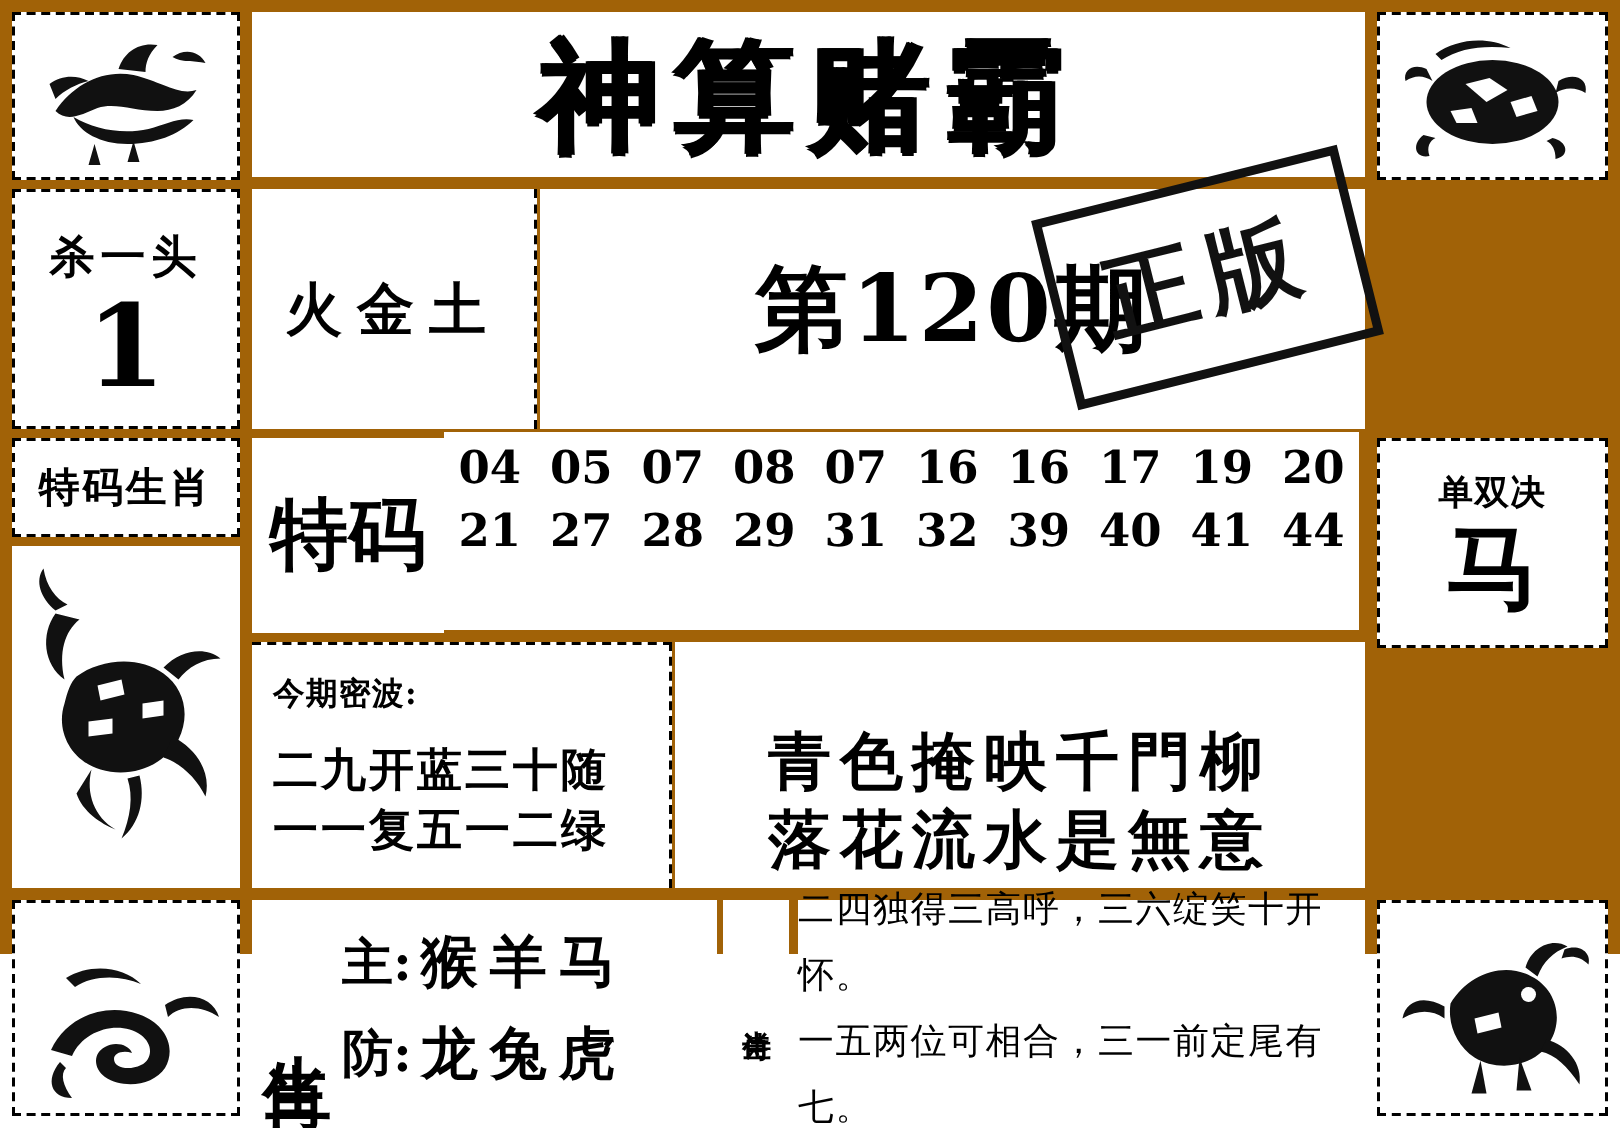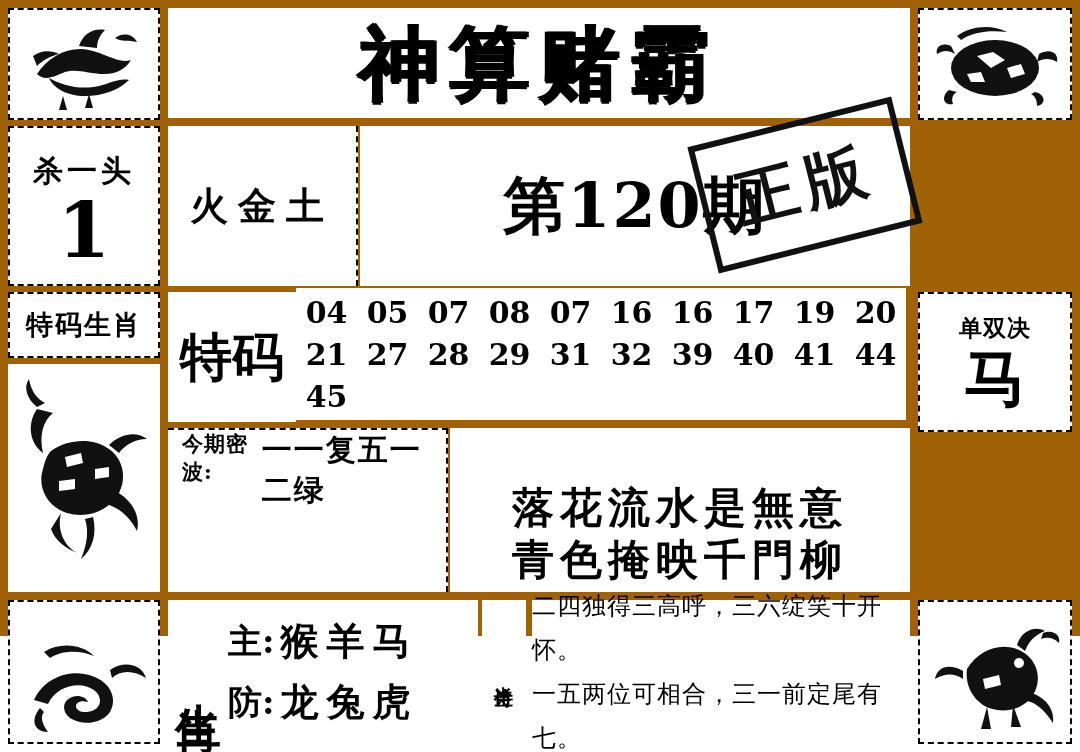--- a/index.html
+++ b/index.html
@@ -83,21 +83,21 @@
   .zd-key{font-family:"DejaVu Serif","Liberation Serif",serif;font-weight:bold;font-size:34px;}
   .zd-val{font-family:"DejaVu Serif","Liberation Serif",serif;font-weight:bold;font-size:38px;letter-spacing:8px;}
 
   #poem-label{left:482px;top:600px;width:44px;height:144px;border:none;}
   .pl-text{font-family:"DejaVu Serif","Liberation Serif",serif;font-weight:bold;font-size:19px;line-height:23px;writing-mode:vertical-rl;}
 
   #zodiac-poem{left:532px;top:600px;width:378px;height:144px;border:none;}
   .zp-line{font-family:"DejaVu Serif","Liberation Serif",serif;font-size:24px;letter-spacing:1px;line-height:44px;}
 
   .col{display:flex;flex-direction:column;align-items:center;justify-content:center;height:100%;}
-  .colL{display:flex;flex-direction:row;align-items:flex-start;justify-content:center;height:100%;padding-left:14px;box-sizing:border-box;}
+  .colL{display:flex;flex-direction:column;align-items:flex-start;justify-content:center;height:100%;padding-left:14px;box-sizing:border-box;}
   svg{display:block;}
 </style>
 </head>
 <body>
 
 <div class="page">
 
   <div class="cell" id="corner-tl">
     <div class="col">
       <span>
@@ -236,23 +236,20 @@
         <span class="num">27</span>
         <span class="num">28</span>
         <span class="num">29</span>
         <span class="num">31</span>
         <span class="num">32</span>
         <span class="num">39</span>
         <span class="num">40</span>
         <span class="num">41</span>
         <span class="num">44</span>
       </div>
-      <div class="num-row">
-        <span class="num">45</span>
-      </div>
     </div>
   </div>
 
 
   <div class="cell" id="odd-even">
     <div class="col">
       <div class="oe-label">单双决</div>
       <div class="oe-big">马</div>
     </div>
   </div>
@@ -277,28 +274,29 @@
           </g>
         </svg>
       </span>
     </div>
   </div>
 
   <div class="cell" id="secret-wave">
     <div class="colL">
       <div class="sw-label">今期密波:</div>
       <div style="height:18px"></div>
+      <div class="sw-line">二九开蓝三十随</div>
       <div class="sw-line">一一复五一二绿</div>
     </div>
   </div>
 
   <div class="cell" id="poem">
     <div class="col" style="justify-content:flex-end;padding-bottom:6px;box-sizing:border-box;">
+      <div class="poem-line">青色掩映千門柳</div>
       <div class="poem-line">落花流水是無意</div>
-      <div class="poem-line">青色掩映千門柳</div>
     </div>
   </div>
 
   <div class="cell" id="zodiac-block">
     <div style="display:flex;height:100%;align-items:center;">
       <div style="width:60px;text-align:center;">
         <div class="zd-big" style="writing-mode:vertical-rl;display:inline-block;letter-spacing:6px;">生肖</div>
       </div>
       <div style="flex:1;">
         <div class="zd-row">

